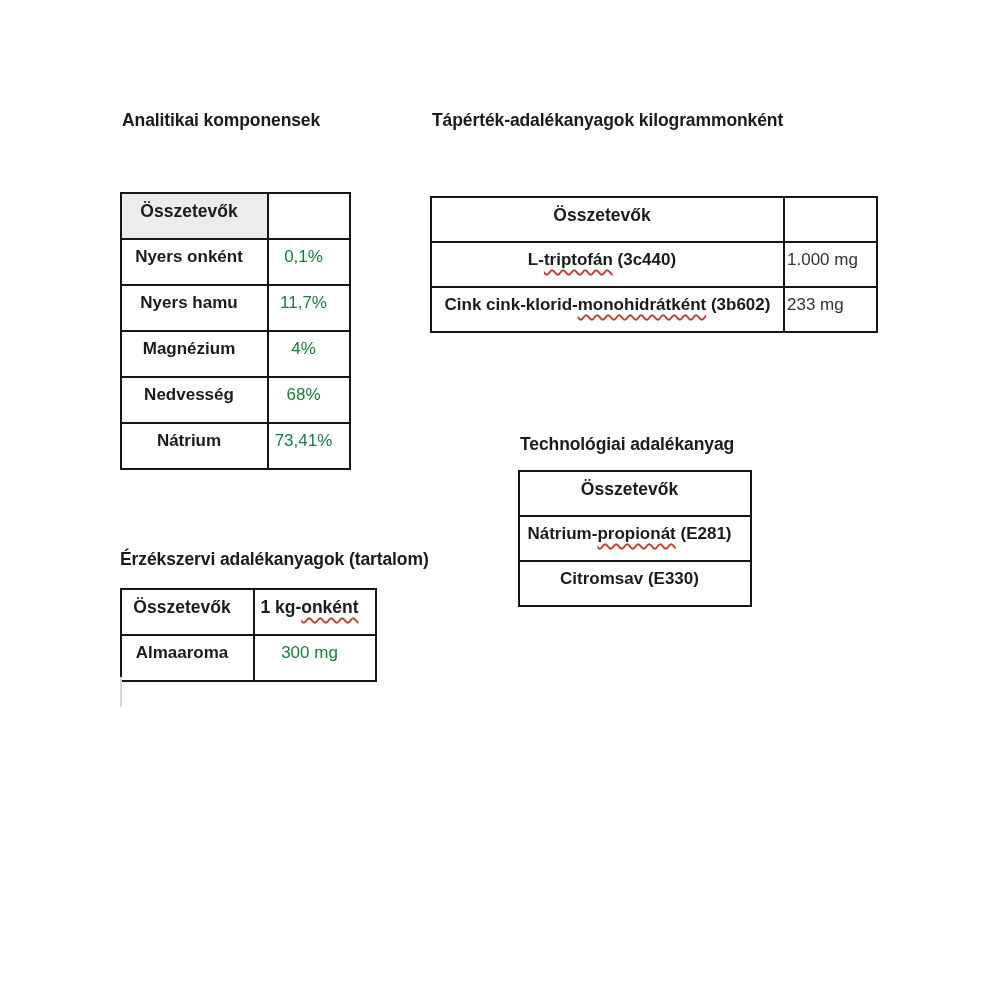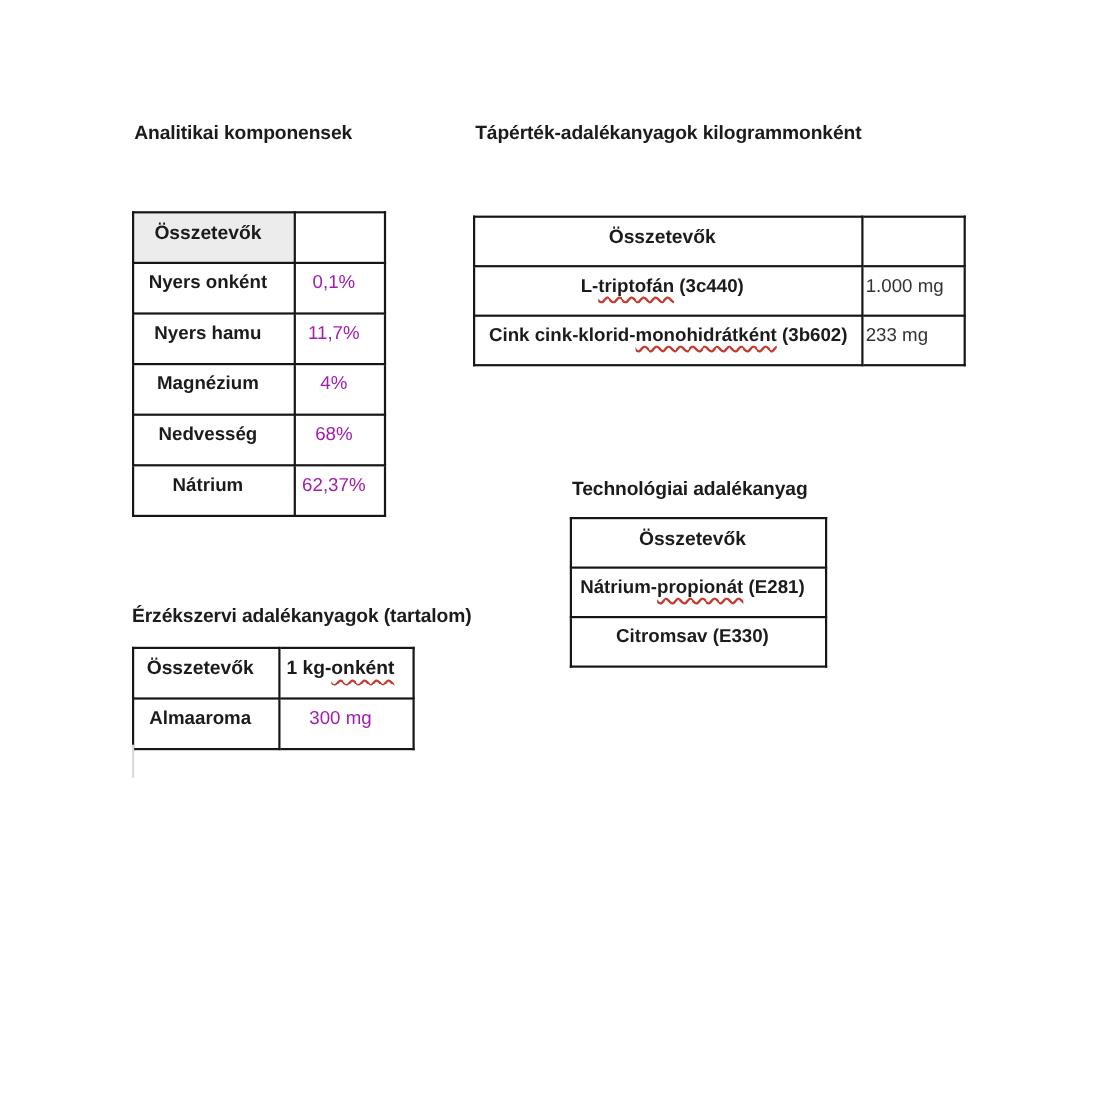--- a/index.html
+++ b/index.html
@@ -33,21 +33,21 @@
   }
   table.doc td {
     border: 2.5px solid #161616;
     vertical-align: top;
     padding: 7px 13px 0 2px;
     line-height: 20px;
     overflow: visible;
     white-space: nowrap;
   }
   .cell-label { font-weight: bold; text-align: center; }
-  .cell-value { font-weight: normal; text-align: center; color: #a21caf; }
+  .cell-value { font-weight: normal; text-align: center; color: #15803d; }
   .cell-value-left { font-weight: normal; text-align: left; color: #333333; padding-left: 2px; border-radius: 16px; }
   .cell-header { font-weight: bold; text-align: center; font-size: 17.5px; }
   .shaded { background: #ececec; }
   .misspell {
     text-decoration-line: underline;
     text-decoration-style: wavy;
     text-decoration-color: #c43a2e;
     text-decoration-thickness: 1.5px;
     text-underline-offset: 4px;
   }
@@ -89,21 +89,21 @@
       <tr>
         <td class="cell-label">Magnézium</td>
         <td class="cell-value">4%</td>
       </tr>
       <tr>
         <td class="cell-label">Nedvesség</td>
         <td class="cell-value">68%</td>
       </tr>
       <tr>
         <td class="cell-label">Nátrium</td>
-        <td class="cell-value">62,37%</td>
+        <td class="cell-value">73,41%</td>
       </tr>
     </tbody>
   </table>
 
   <div class="heading" style="left:432px; top:110px;">Tápérték-adalékanyagok kilogrammonként</div>
 
   <table class="doc" id="tbl-nutritional" style="left:430px; top:196px; width:446px;">
     <colgroup>
         <col style="width:353px">
         <col style="width:93px">

